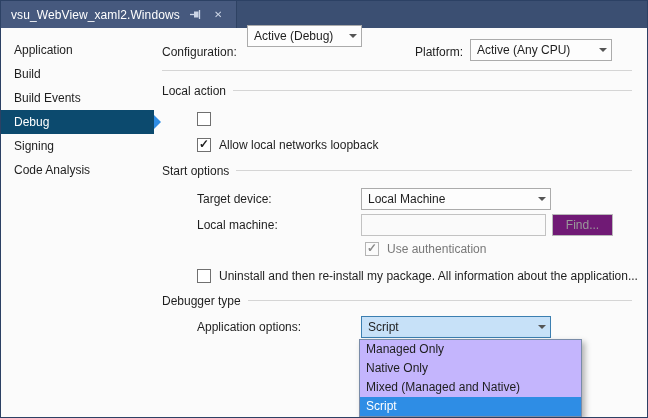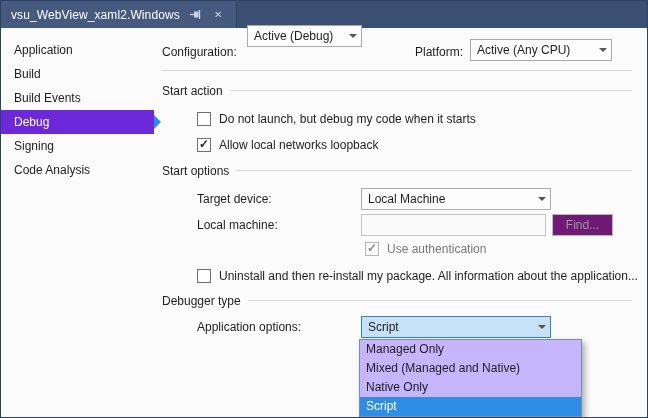--- a/index.html
+++ b/index.html
@@ -17,21 +17,21 @@
   .doc-tab {
     display:flex; align-items:center; gap:8px; padding:0 10px;
     background:#46597E; color:#FFFFFF; border-right:1px solid #2E4263;
   }
   .doc-tab .tab-title { white-space:nowrap; letter-spacing:.1px; }
   .icon-btn { width:15px; height:15px; display:flex; align-items:center; justify-content:center; color:#CBD5E6; font-size:10px; line-height:1; }
 
   
   .sidebar { position:absolute; top:27px; left:0; width:153px; bottom:0; background:#FBFBFB; padding-top:10px; }
   .side-item { height:24px; line-height:24px; padding-left:13px; position:relative; white-space:nowrap; }
-  .side-item.selected { background:#6d28d9; color:#FFFFFF; }
+  .side-item.selected { background:#0c4a6e; color:#FFFFFF; }
   .side-item.selected::after {
     content:""; position:absolute; right:-7px; top:5px;
     border-top:7px solid transparent; border-bottom:7px solid transparent; border-left:7px solid #2E8DE5;
   }
 
   
   .lbl { position:absolute; height:22px; line-height:22px; white-space:nowrap; }
 
   .combo {
     position:absolute; height:22px; background:#FDFDFD; border:1px solid #ABABAB;
@@ -115,29 +115,28 @@
   <div class="combo" style="left:469px; top:38px; width:142px;">
     <span class="val">Active (Any CPU)</span>
     <span class="dd">
         <i class="chev"></i>
       </span>
   </div>
 
   <div class="rule-line" style="left:161px; top:69px; width:470px;"></div>
 
   <div class="section" style="left:161px; top:82px; width:470px;">
-    <span class="sec-title">Start action</span>
+    <span class="sec-title">Local action</span>
     <span class="rule"></span>
   </div>
 
   <div class="checkrow" style="left:196px; top:110px;">
     <span class="box">
         <span class="mark"></span>
       </span>
-    <span class="check-label">Do not launch, but debug my code when it starts</span>
   </div>
 
   <div class="checkrow" style="left:196px; top:136px;">
     <span class="box">
         <span class="mark">✓</span>
       </span>
     <span class="check-label">Allow local networks loopback</span>
   </div>
 
   <div class="section" style="left:161px; top:162px; width:470px;">
@@ -179,18 +178,18 @@
   <span class="lbl" style="left:196px; top:315px;">Application options:</span>
   <div class="combo focused" style="left:360px; top:315px; width:190px;">
     <span class="val">Script</span>
     <span class="dd">
         <i class="chev"></i>
       </span>
   </div>
 
   <div class="popup" style="left:358px; top:338px; width:223px;">
     <div class="opt">Managed Only</div>
+    <div class="opt">Native Only</div>
     <div class="opt">Mixed (Managed and Native)</div>
-    <div class="opt">Native Only</div>
     <div class="opt selected">Script</div>
   </div>
 
 </div>
 
 </body></html>

